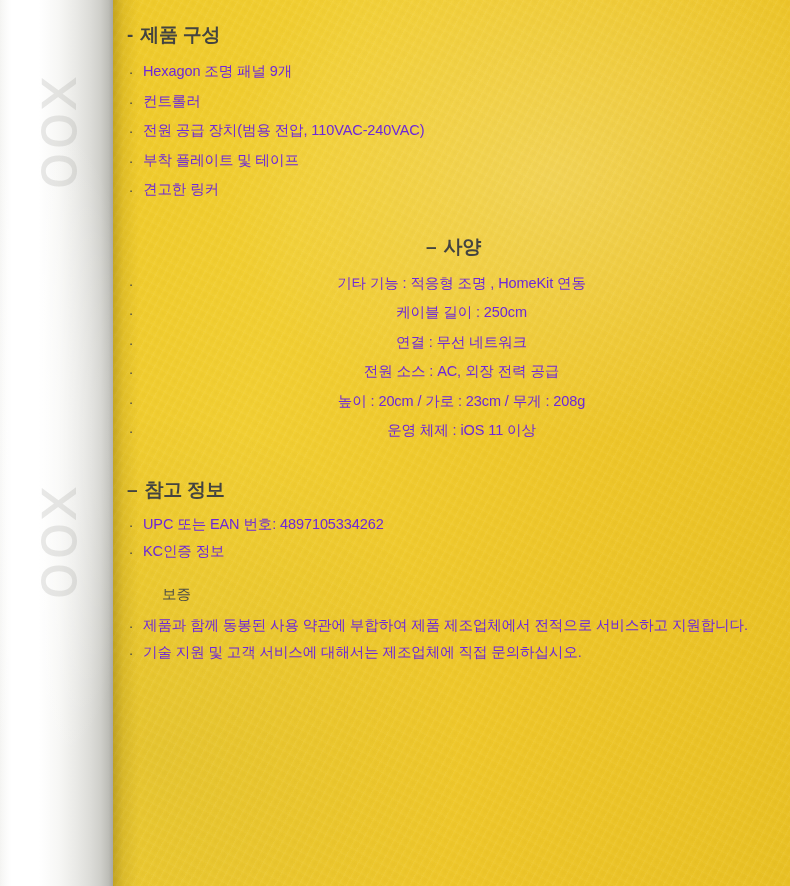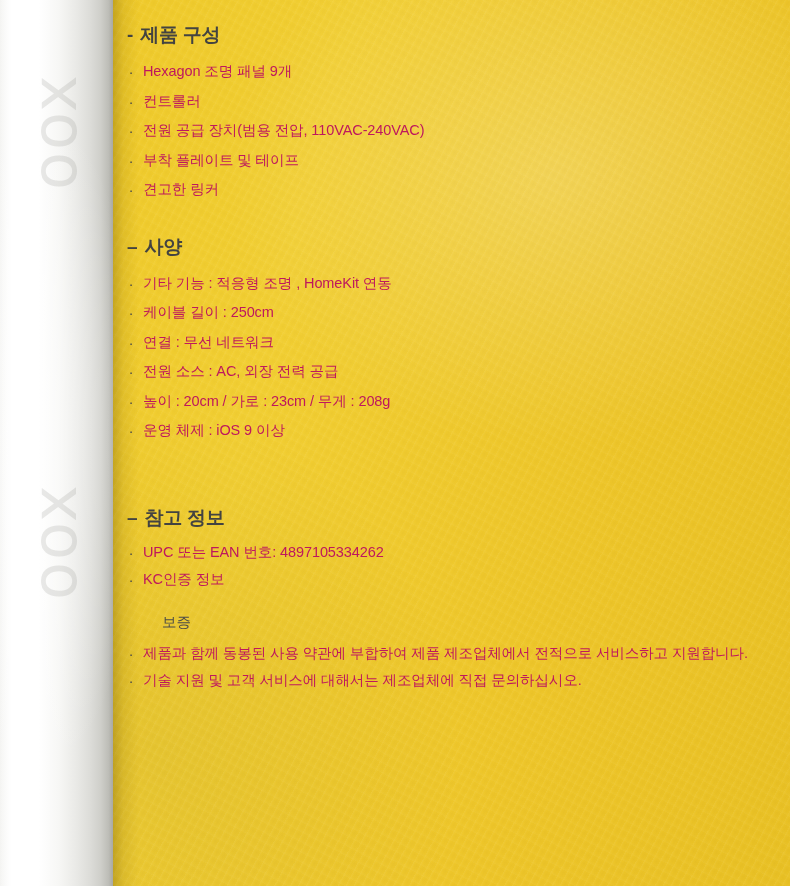--- a/index.html
+++ b/index.html
@@ -117,21 +117,21 @@
   h2.section-title .dash { margin-right: 7px; }
 
   ul.items {
     list-style: none;
     margin: 0;
     padding: 0;
   }
   ul.items > li {
     font-size: 14.5px;
     line-height: 1.0;
-    color: #be185d;
+    color: #6d28d9;
     padding: 0 0 0 16px;
     position: relative;
     margin-bottom: 15px;
     letter-spacing: -0.1px;
   }
   ul.items > li::before {
     content: ".";
     position: absolute;
     left: 2px;
     top: -3px;
@@ -155,22 +155,22 @@
   }
   ul.items.dashed > li::before {
     content: "–";
     left: 14px;
     top: -1px;
     font-size: 14px;
   }
 
   ul.items.tight > li { margin-bottom: 13px; }
 
-  .section-specs { margin-top: 0; }
-  .section-ref h2.section-title { margin-bottom: 14px; margin-top: 28px; }
+  .section-specs { margin-top: 0; text-align: center; }
+  .section-ref h2.section-title { margin-bottom: 14px; }
 </style>
 </head>
 <body>
 
 <div class="page">
   <div class="paper-texture"></div>
   <div class="paper-grain"></div>
 
   <div class="left-panel">
     <div class="left-panel-sheen"></div>
@@ -199,21 +199,21 @@
     <section class="section section-specs">
       <h2 class="section-title">
         <span class="dash">–</span><span>사양</span>
       </h2>
       <ul class="items">
         <li>기타 기능 : 적응형 조명 , HomeKit 연동</li>
         <li>케이블 길이 : 250cm</li>
         <li>연결 : 무선 네트워크</li>
         <li>전원 소스 : AC, 외장 전력 공급</li>
         <li>높이 : 20cm / 가로 : 23cm / 무게 : 208g</li>
-        <li>운영 체제 : iOS 9 이상</li>
+        <li>운영 체제 : iOS 11 이상</li>
       </ul>
     </section>
 
     <div class="gap-2"></div>
 
     <section class="section section-ref">
       <h2 class="section-title">
         <span class="dash">–</span><span>참고 정보</span>
       </h2>
 

